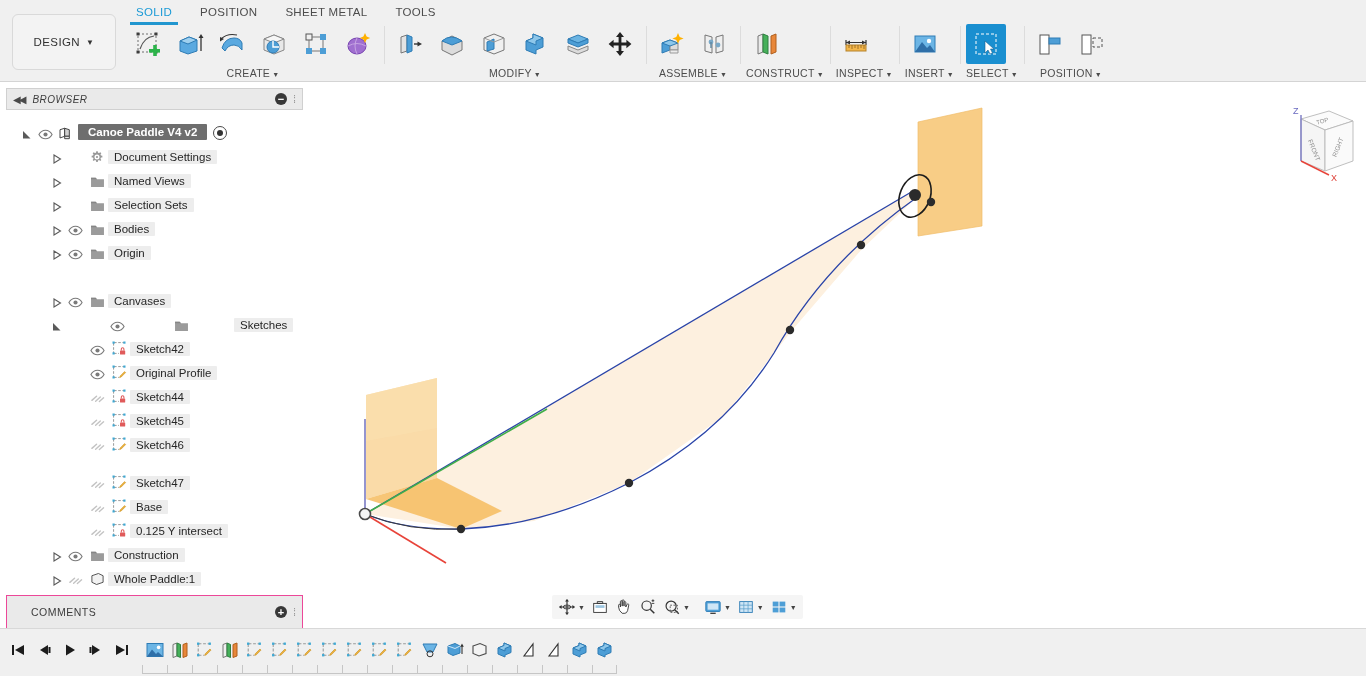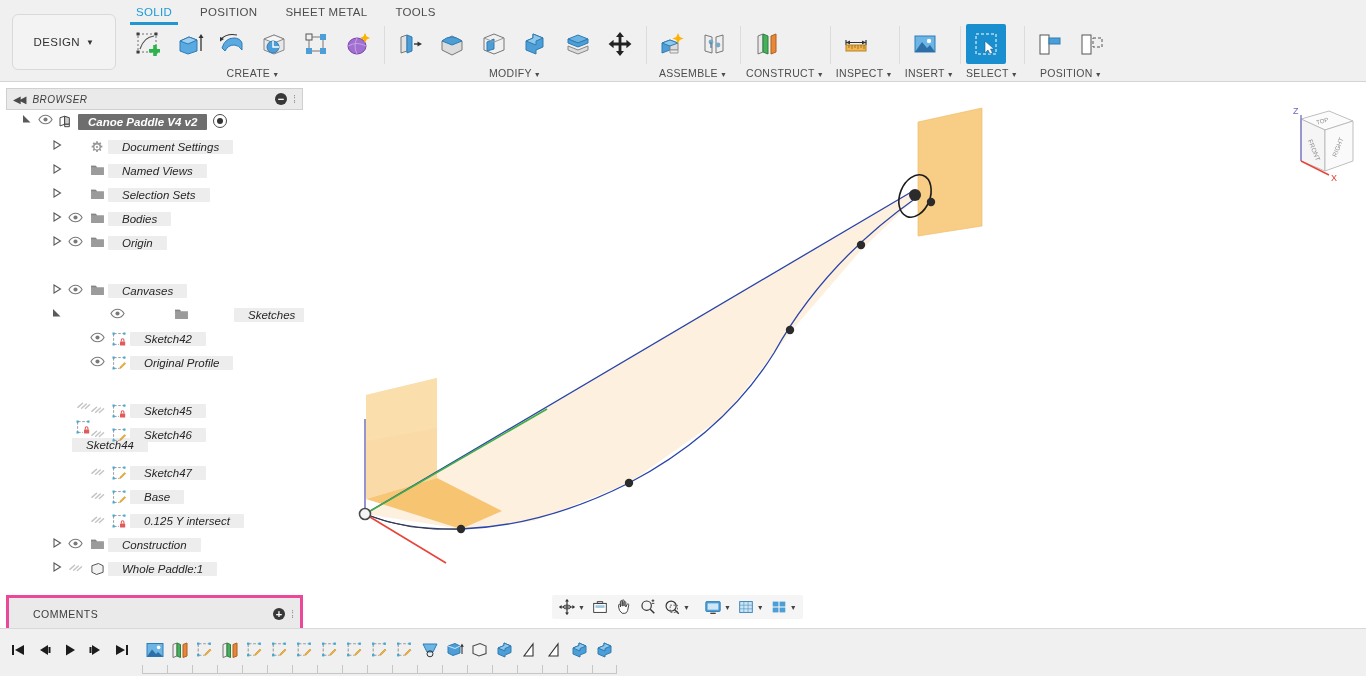--- a/index.html
+++ b/index.html
@@ -64,42 +64,42 @@
   .browser-title { font-size: 10px; color: #3c3c3c; letter-spacing: .5px; flex: 1; font-style: italic; }
   .circ-btn {
     width: 12px; height: 12px; border-radius: 50%; background: #383838;
     display: flex; align-items: center; justify-content: center;
     color: #fff; font-size: 11px; line-height: 0; cursor: pointer; font-weight: bold;
   }
   .grip { margin-left: 6px; color: #9a9a9a; font-size: 11px; cursor: col-resize; }
 
   .tree { position: absolute; left: 6px; top: 114px; width: 297px; }
   .node {
-    display: flex; align-items: flex-start; height: 24px; font-size: 11.5px; color: #262626;
-    cursor: pointer; white-space: nowrap; font-style: italic;
+    display: flex; align-items: flex-end; height: 24px; font-size: 11.5px; color: #262626;
+    cursor: pointer; white-space: nowrap;
   }
   .node .arrow {
     width: 14px; flex: 0 0 14px; display: flex; align-items: center; justify-content: center;
     color: #5a5a5a; font-size: 9px;
   }
   .node .eye { width: 22px; flex: 0 0 22px; display: flex; align-items: center; justify-content: center; }
   .node .gi { width: 22px; flex: 0 0 22px; display: flex; align-items: center; justify-content: center; }
-  .node .lbl { padding: 1px 14px; background: #ededed; border-radius: 1px; }
+  .node .lbl { padding: 1px 6px; background: #ededed; border-radius: 1px; }
   .node.root .lbl { background: #6e6e6e; color: #fff; font-weight: bold; padding: 2px 10px; }
   .node.root { height: 26px; }
   .radio-dot {
     width: 14px; height: 14px; border-radius: 50%; border: 1.5px solid #4a4a4a;
     display: flex; align-items: center; justify-content: center; margin-left: 6px; background:#fff;
   }
   .radio-dot i { width: 6px; height: 6px; border-radius: 50%; background: #333; display:block; }
 
   
   .comments {
     position: absolute; left: 6px; top: 595px; width: 297px; height: 22px;
-    background: #eaeaea; border: 3px solid #ec4899;
+    background: #eaeaea; border: 1px solid #ec4899;
     display: flex; align-items: center; padding: 16px 6px;
   }
   .comments-title { font-size: 10.5px; color: #3c3c3c; letter-spacing: .5px; flex: 1; padding-left: 18px;}
 
   
   .viewport {
     position: absolute; left: 304px; top: 83px; width: 1062px; height: 545px;
     background: #ffffff; overflow: hidden;
   }
 
@@ -553,21 +553,21 @@
           <svg width="15" height="15" viewBox="0 0 15 15">
             <path d="M2 1.6 L12 1.6 M1.6 2 L1.6 12 M2 12.4 L7 12.4" stroke="#9a9a9a" stroke-width="1" fill="none" stroke-dasharray="2.6,1.6"></path>
             <rect x="0.5" y="0.5" width="2.2" height="2.2" fill="#3fa9d4"></rect>
             <rect x="11.3" y="0.5" width="2.2" height="2.2" fill="#3fa9d4"></rect>
             <rect x="0.5" y="11.3" width="2.2" height="2.2" fill="#3fa9d4"></rect>
             <path d="M13.6 7.6 L9.2 12 L7.6 12.6 L8.2 11 L12.6 6.6 Z" fill="#f0b43c" stroke="#c68e22" stroke-width=".6"></path>
           </svg>
         </span>
         <span class="lbl">Original Profile</span>
       </div>
-      <div class="node" style="padding-left: 66px; flex-direction: column;">
+      <div class="node" style="padding-left: 66px;">
         <span class="arrow"></span>
         <span class="eye">
           <svg width="15" height="11" viewBox="0 0 16 11">
             <path d="M2 7.5 L7 3 M6 8.5 L11 4 M10 8.8 L14.5 4.8" stroke="#c3c3c3" stroke-width="1.5" stroke-linecap="round"></path>
           </svg>
         </span>
         <span class="gi">
           <svg width="15" height="15" viewBox="0 0 15 15">
             <path d="M2 1.6 L12 1.6 M1.6 2 L1.6 12 M2 12.4 L7 12.4" stroke="#9a9a9a" stroke-width="1" fill="none" stroke-dasharray="2.6,1.6"></path>
             <rect x="0.5" y="0.5" width="2.2" height="2.2" fill="#3fa9d4"></rect>

